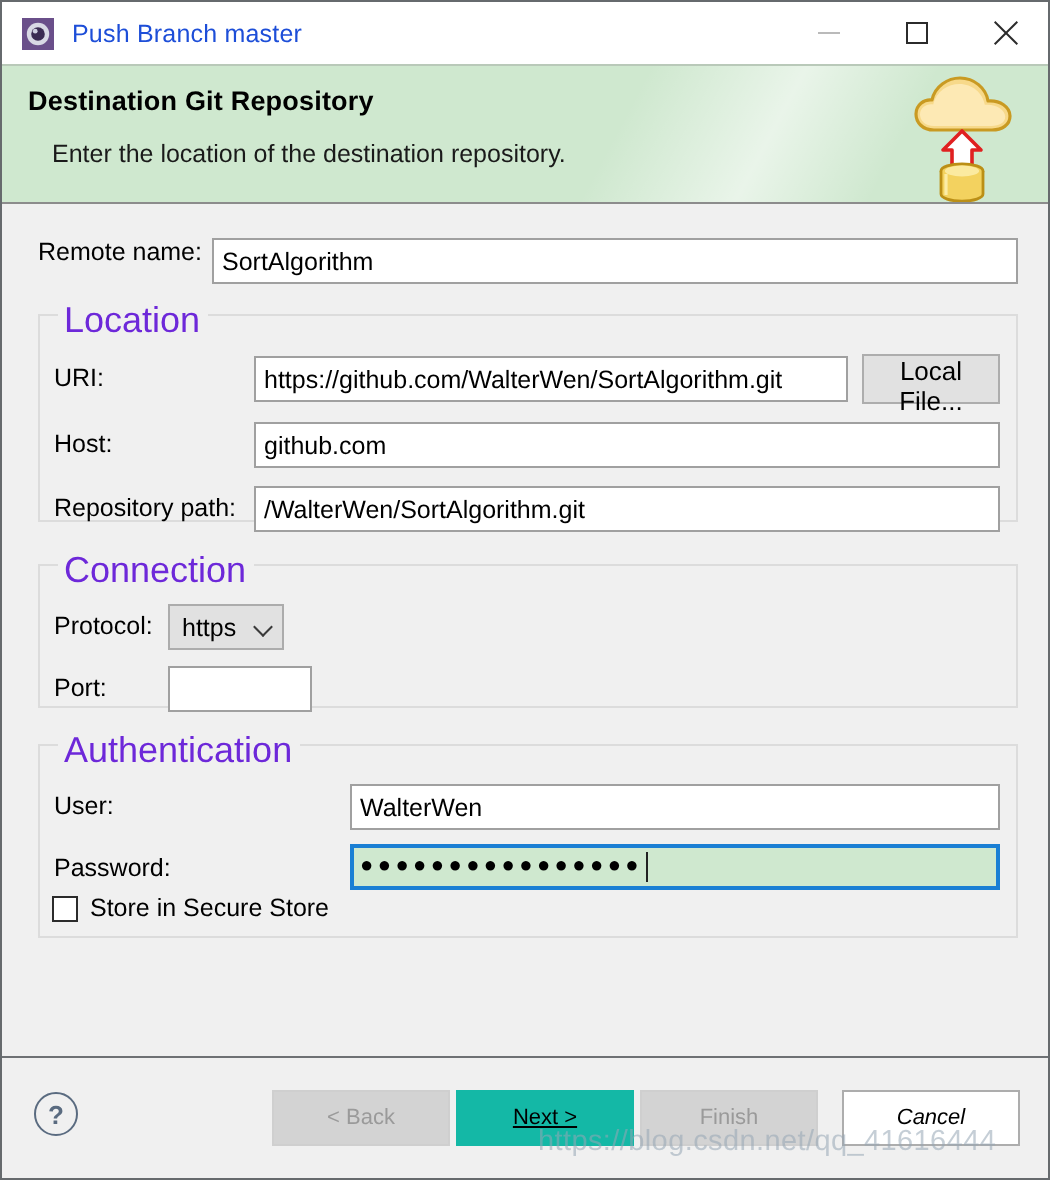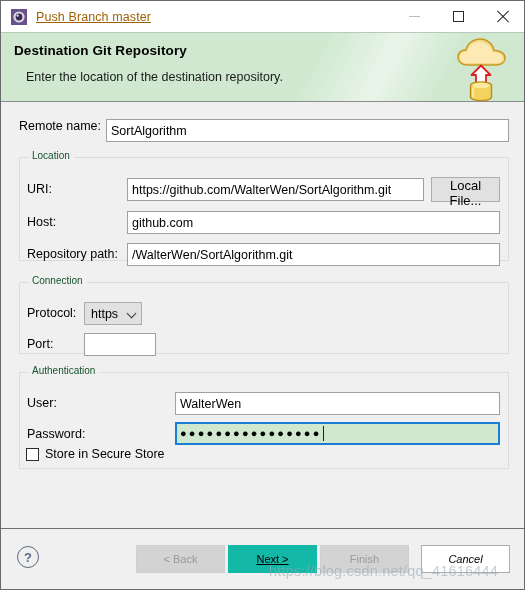--- a/index.html
+++ b/index.html
@@ -30,23 +30,22 @@
     position: relative;
   }
   .app-icon {
     width: 16px; height: 16px;
     margin-left: 10px; margin-right: 9px;
     flex: 0 0 auto;
     position: relative;
   }
   .title-text {
     font-size: 12.5px;
-    color: #a16207;
+    color: #1d4ed8;
     letter-spacing: .1px;
-    text-decoration: underline;
   }
   .win-controls {
     position: absolute;
     right: 0; top: 0;
     height: 31px;
     display: flex;
   }
   .win-btn {
     width: 44px; height: 31px;
     display: flex; align-items: center; justify-content: center;
@@ -133,22 +132,22 @@
   .group {
     position: absolute;
     border: 1px solid #dcdcdc;
     border-radius: 0;
   }
   .group-title {
     position: absolute;
     top: -8px; left: 9px;
     background: #f0f0f0;
     padding: 0 4px 0 3px;
-    font-size: 10px;
-    color: #14532d;
+    font-size: 18px;
+    color: #6d28d9;
   }
 
   .btn {
     font-family: "Liberation Sans", sans-serif;
     font-size: 13px;
     color: #000;
     background: #e1e1e1;
     border: 1px solid #adadad;
     height: 25px;
     padding: 0 8px;

